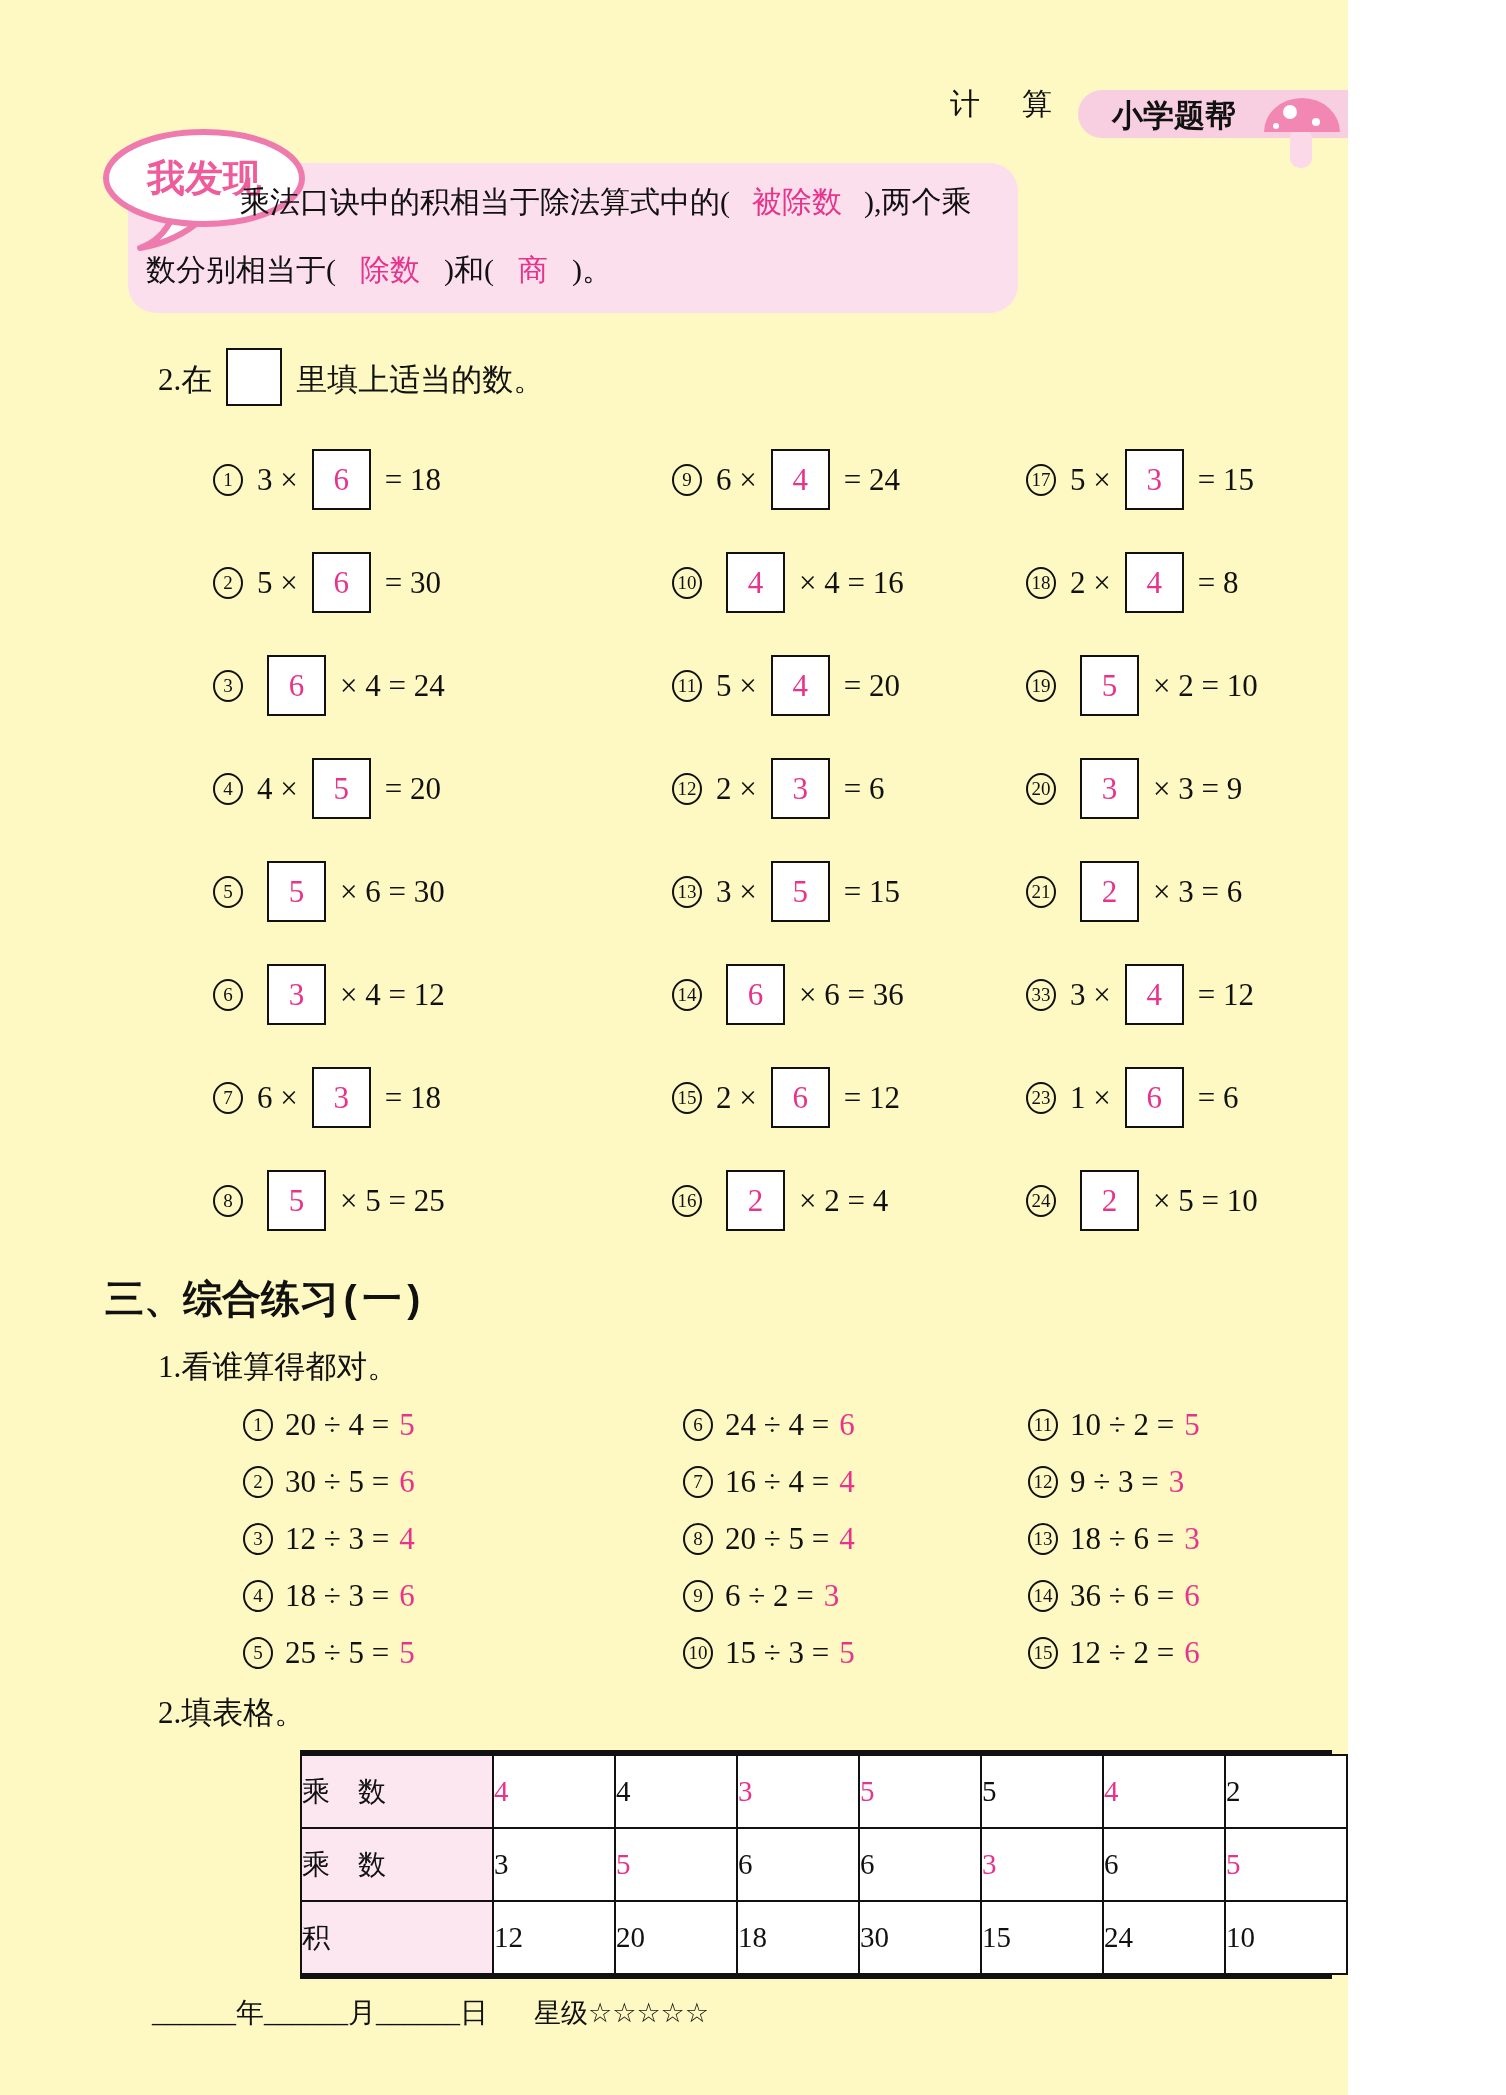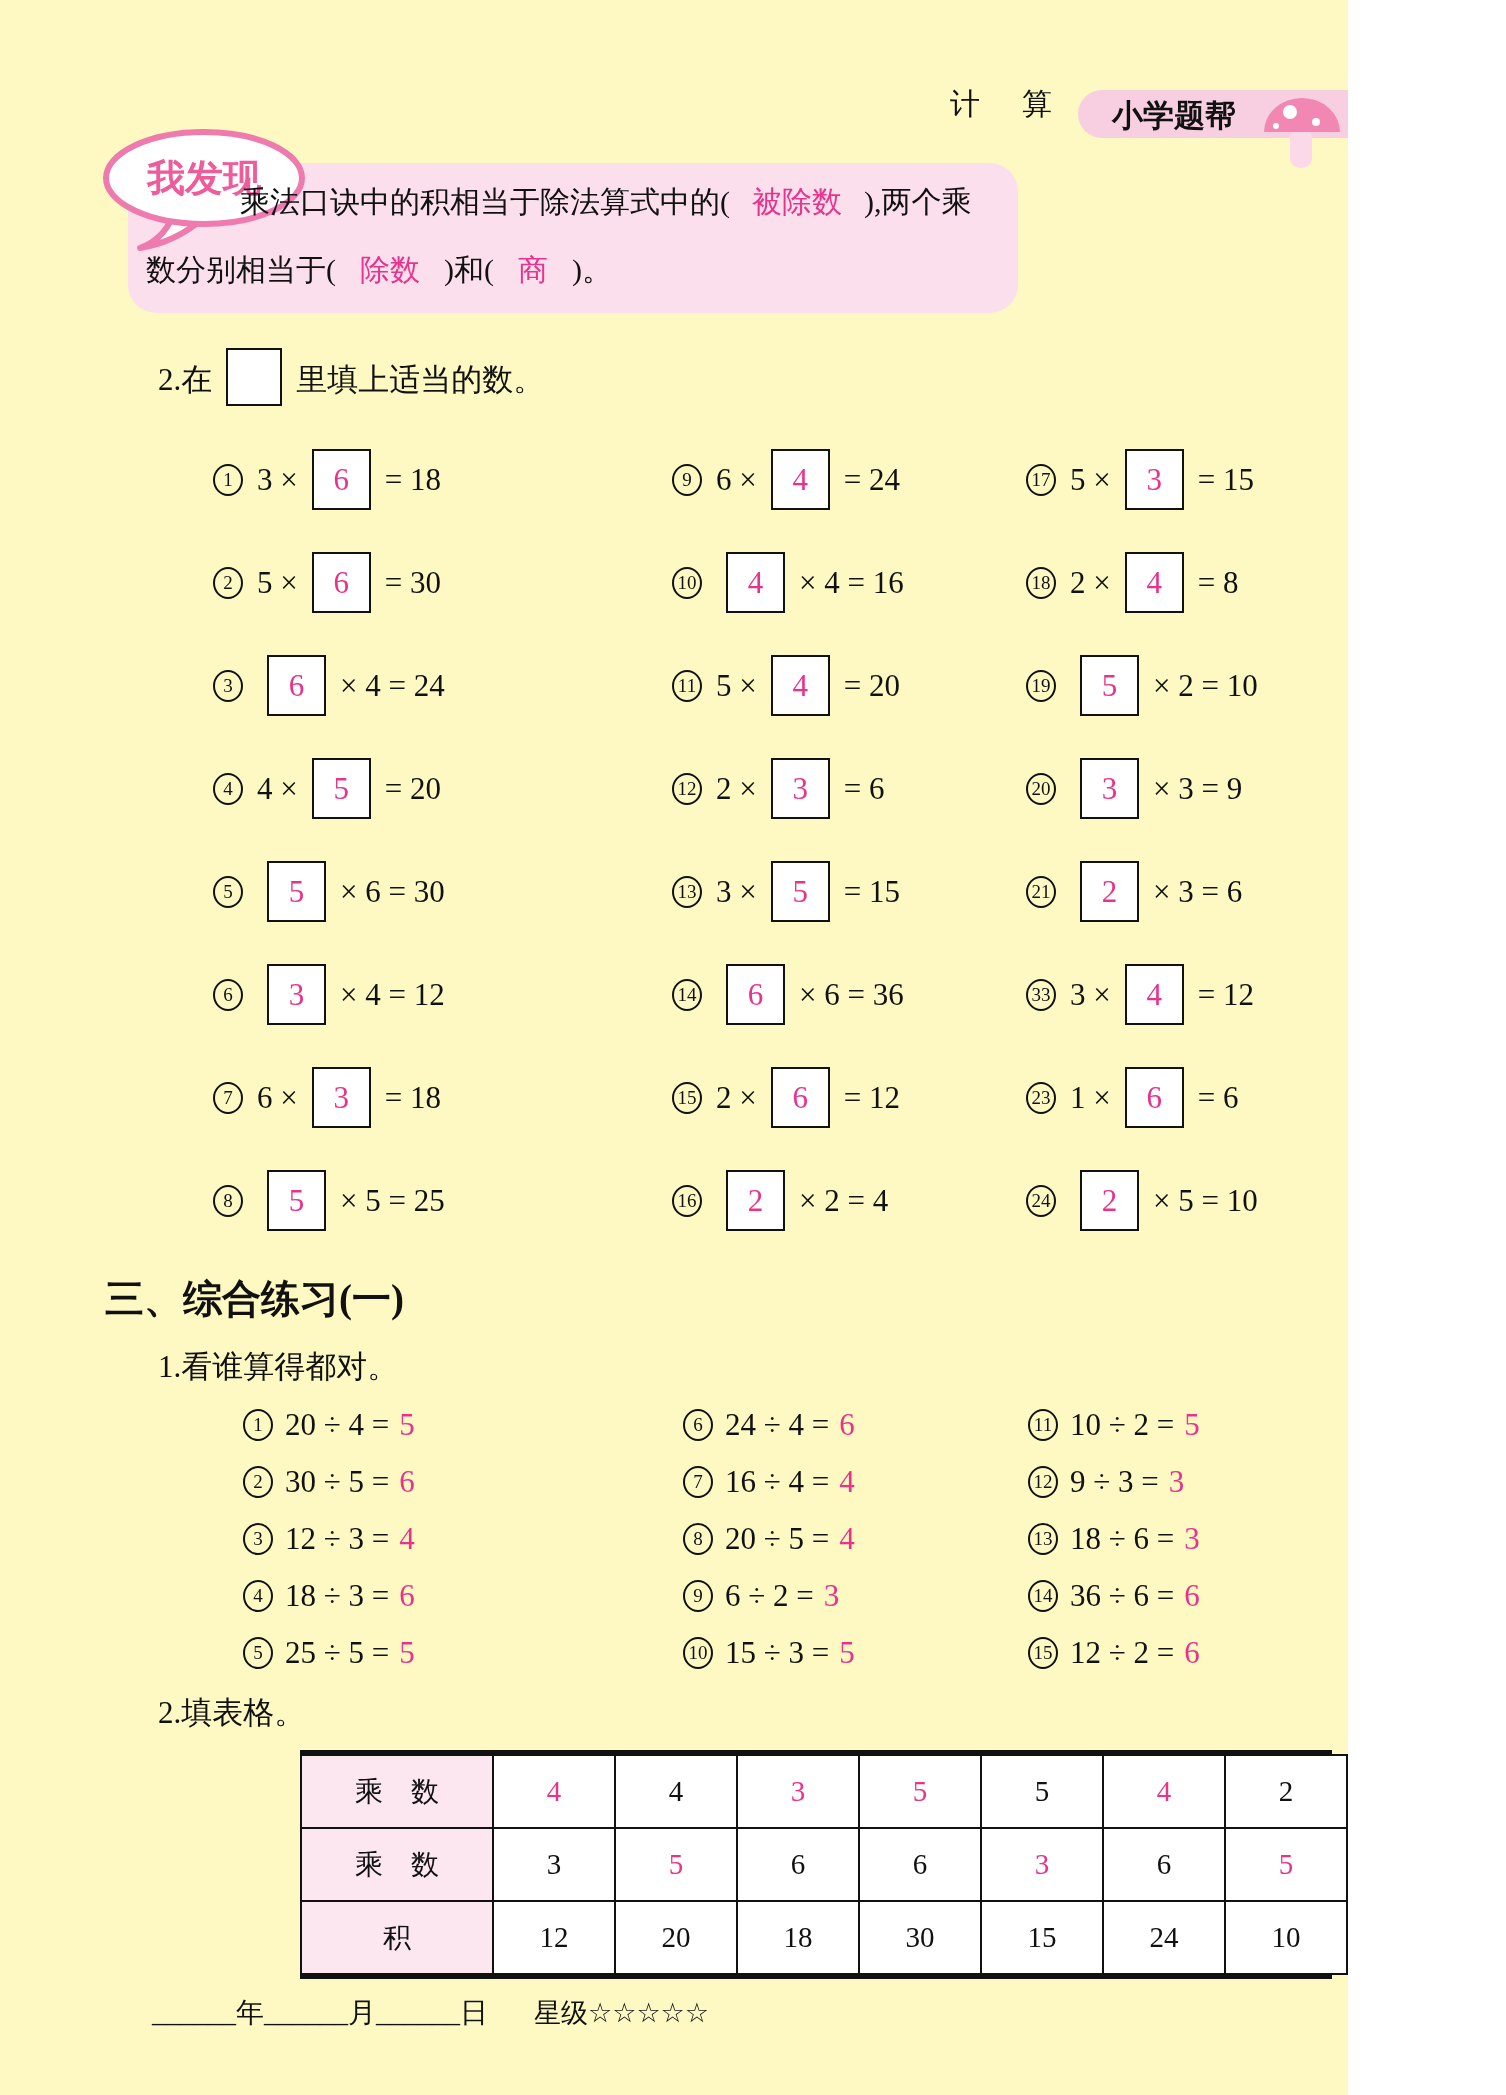--- a/index.html
+++ b/index.html
@@ -36,35 +36,35 @@
   .cnum{display:inline-flex;align-items:center;justify-content:center;
         min-width:30px;height:32px;padding:0 3px;box-sizing:border-box;
         border:2px solid #111;border-radius:50%;font-size:19px;margin-right:12px;flex:none;}
   .abox{display:inline-flex;align-items:center;justify-content:center;
         width:55px;height:57px;border:2px solid #111;color:#e8338c;
         margin:0 12px;flex:none;font-size:31px;background:#fff;}
   .eq{margin:0 2px;}
 
   
   .sec3-head{position:absolute;left:105px;top:1272px;font-size:39px;font-weight:bold;
-             font-family:Liberation Serif, serif;}
+             font-family:Liberation Mono, monospace;}
   .sec3-sub1{position:absolute;left:158px;top:1346px;font-size:31px;}
   .sec3-sub2{position:absolute;left:158px;top:1692px;font-size:31px;}
 
   .div-col{position:absolute;top:1396px;display:flex;flex-direction:column;}
   .div-col-1{left:243px;} .div-col-2{left:683px;} .div-col-3{left:1028px;}
   .dproblem{height:57px;display:flex;align-items:center;font-size:31px;white-space:nowrap;}
   .dproblem .cnum{margin-right:10px;}
   .dans{color:#e8338c;margin-left:8px;}
 
   
   .ptable-wrap{position:absolute;left:300px;top:1750px;width:1032px;
                border-top:4px solid #111;border-bottom:4px solid #111;}
   table.ptable{border-collapse:collapse;width:100%;table-layout:fixed;}
-  .ptable td{border:2px solid #111;height:71px;text-align:center;font-size:29px;
+  .ptable td{border:2px solid #111;height:71px;font-size:29px;
              padding:0;background:#fff;}
   .ptable td.lbl{background:#fcе7f1;}
   .ptable td.lbl{background:#fce7f1;font-size:28px;}
   .ptable td.m{color:#e8338c;}
 
   
   .footer{position:absolute;left:152px;top:1994px;font-size:28px;white-space:nowrap;}
   .stars{font-family:"DejaVu Sans",sans-serif;margin-left:46px;font-size:27px;text-align:right;}
   .page-num{position:absolute;left:1428px;top:1986px;font-size:33px;font-weight:bold;}
 </style>

